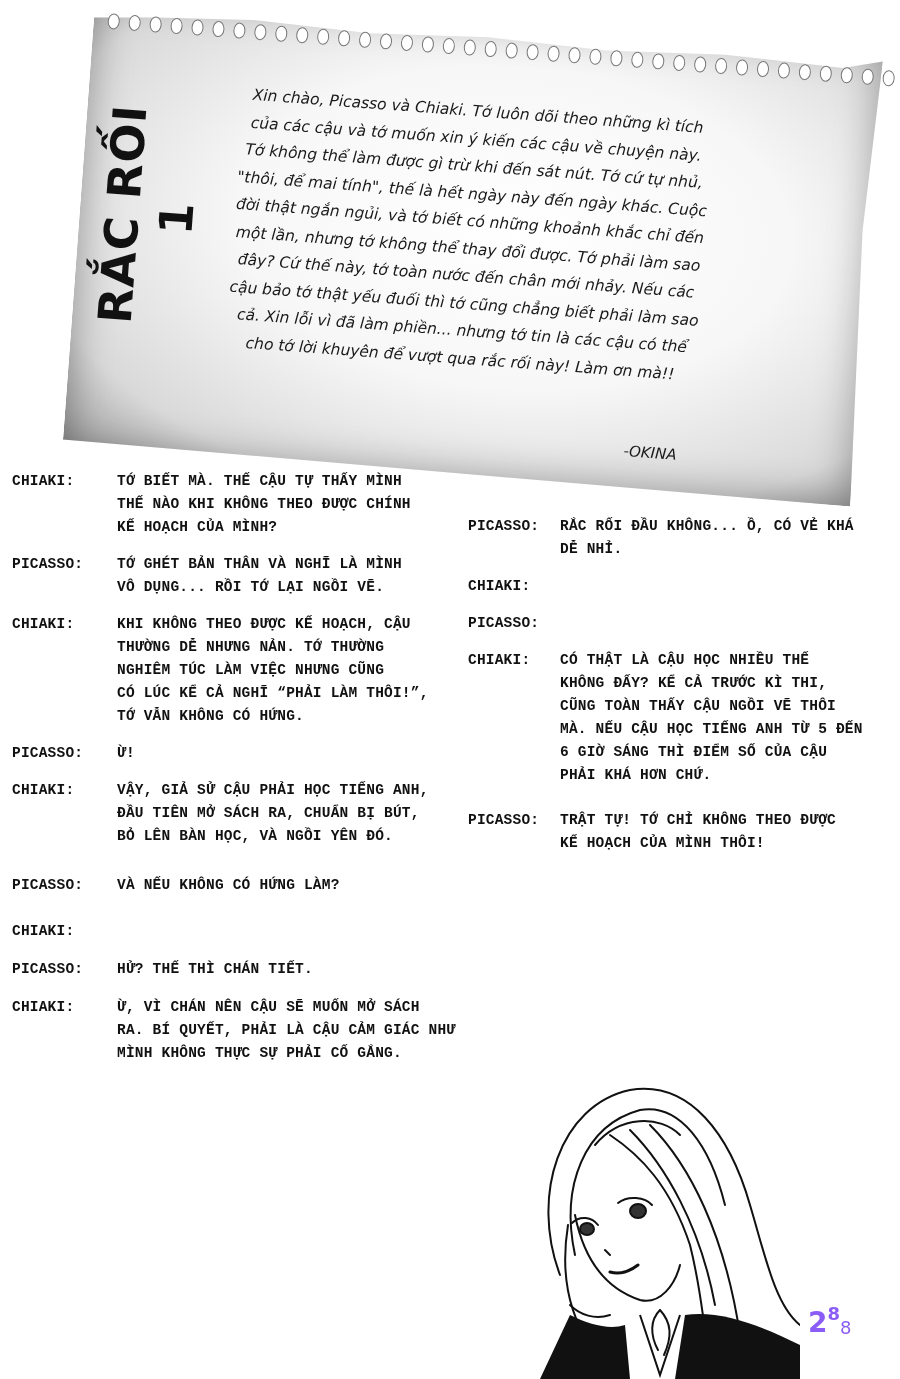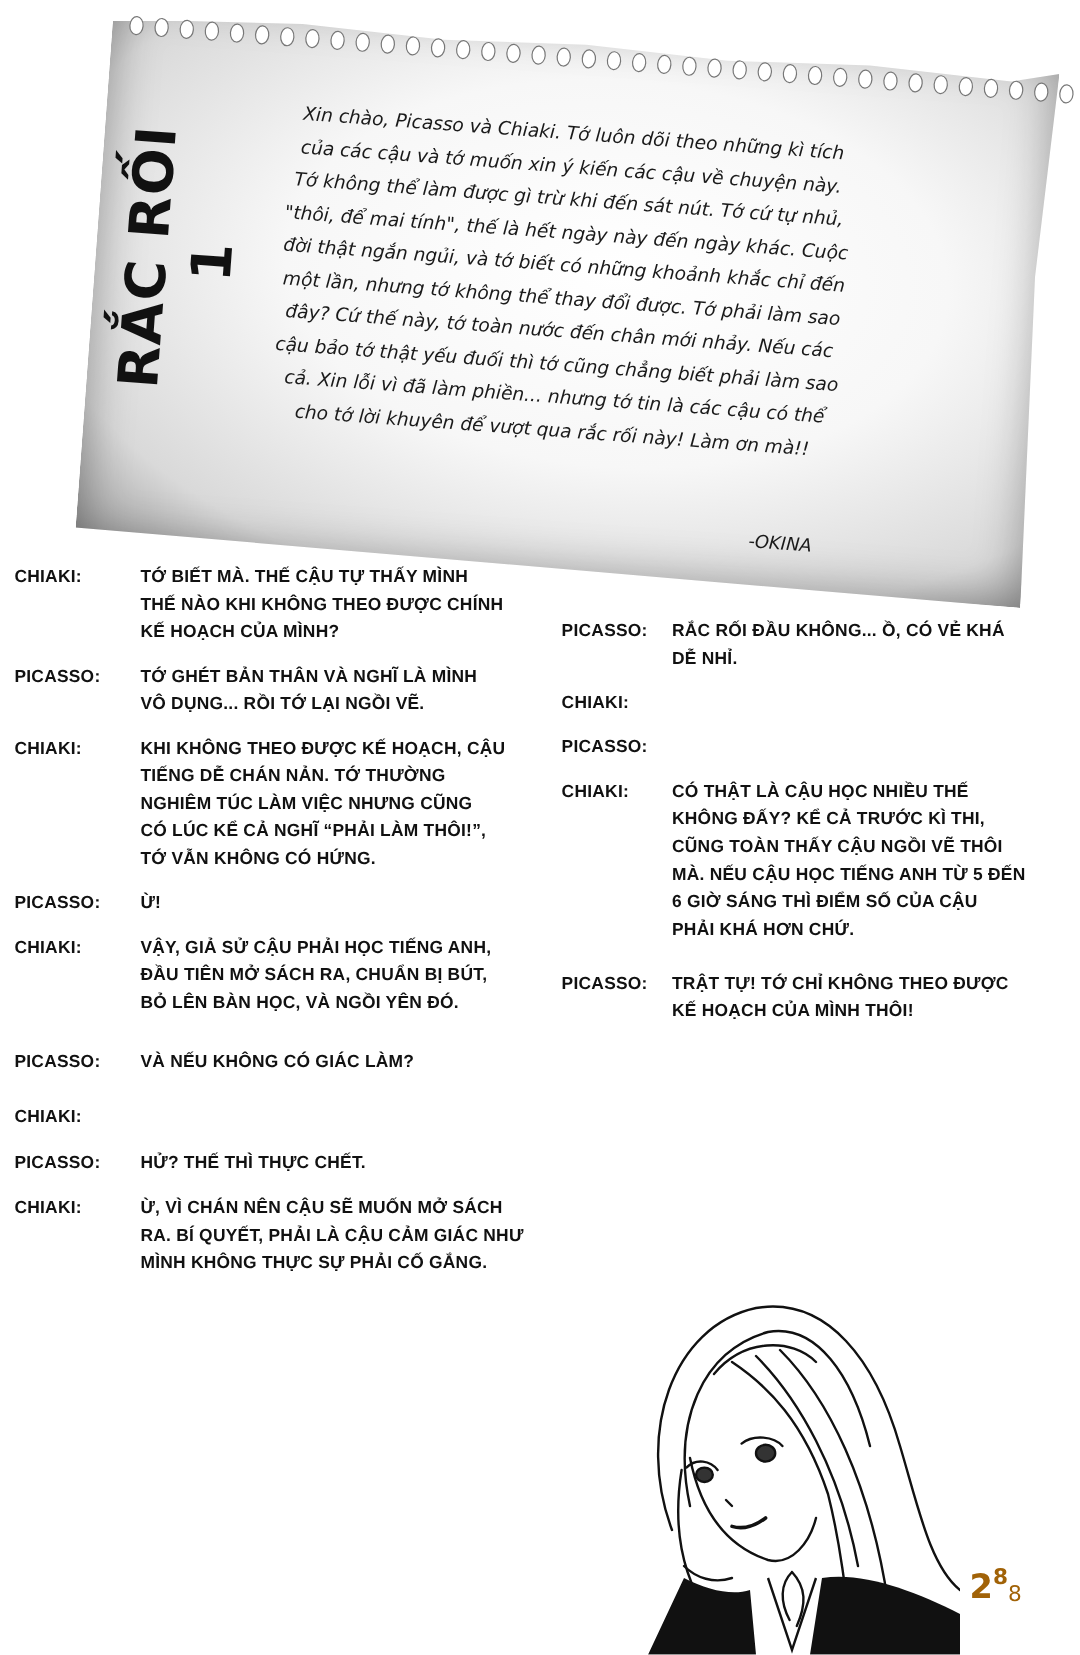--- a/index.html
+++ b/index.html
@@ -88,21 +88,21 @@
       top: 412px;
       font-family: "DejaVu Sans", sans-serif;
       font-style: italic;
       font-size: 15px;
       color: #1a1a1a;
     }
 
     
     .dialogue {
       position: absolute;
-      font-family: Liberation Sans, sans-serif;
+      font-family: Liberation Mono, monospace;
       font-weight: bold;
       font-size: 14.5px;
       line-height: 23px;
       color: #111;
       letter-spacing: 0.2px;
     }
     .dialogue.left { left: 12px; top: 470px; width: 460px; }
     .dialogue.right { left: 468px; top: 515px; width: 430px; }
 
     .line {
@@ -128,21 +128,21 @@
       height: 304px;
     }
 
     
     .page-number {
       position: absolute;
       left: 808px;
       top: 1306px;
       font-family: "DejaVu Sans", sans-serif;
       font-weight: bold;
-      color: #a16207;
+      color: #8b5cf6;
     }
     .page-number .d1 { font-size: 28px; }
     .page-number .d2 { font-size: 18px; position: relative; top: -12px; }
     .page-number .d3 { font-size: 18px; font-weight: normal; position: relative; top: 2px; }
   </style>
 </head>
 <body>
 
 <div class="paper-wrap">
   <div class="paper"></div>
@@ -210,45 +210,45 @@
 KẾ HOẠCH CỦA MÌNH?</span>
   </div>
   <div class="line" style="margin-bottom:14px">
     <span class="speaker">PICASSO:</span>
     <span class="speech">TỚ GHÉT BẢN THÂN VÀ NGHĨ LÀ MÌNH
 VÔ DỤNG... RỒI TỚ LẠI NGỒI VẼ.</span>
   </div>
   <div class="line" style="margin-bottom:14px">
     <span class="speaker">CHIAKI:</span>
     <span class="speech">KHI KHÔNG THEO ĐƯỢC KẾ HOẠCH, CẬU
-TIẾNG DỄ CHÁN NẢN. TỚ THƯỜNG
+THƯỜNG DỄ NHƯNG NẢN. TỚ THƯỜNG
 NGHIÊM TÚC LÀM VIỆC NHƯNG CŨNG
 CÓ LÚC KỂ CẢ NGHĨ “PHẢI LÀM THÔI!”,
 TỚ VẪN KHÔNG CÓ HỨNG.</span>
   </div>
   <div class="line" style="margin-bottom:14px">
     <span class="speaker">PICASSO:</span>
     <span class="speech">Ừ!</span>
   </div>
   <div class="line" style="margin-bottom:26px">
     <span class="speaker">CHIAKI:</span>
     <span class="speech">VẬY, GIẢ SỬ CẬU PHẢI HỌC TIẾNG ANH,
 ĐẦU TIÊN MỞ SÁCH RA, CHUẨN BỊ BÚT,
 BỎ LÊN BÀN HỌC, VÀ NGỒI YÊN ĐÓ.</span>
   </div>
   <div class="line" style="margin-bottom:23px">
     <span class="speaker">PICASSO:</span>
-    <span class="speech">VÀ NẾU KHÔNG CÓ GIÁC LÀM?</span>
+    <span class="speech">VÀ NẾU KHÔNG CÓ HỨNG LÀM?</span>
   </div>
   <div class="line" style="margin-bottom:15px">
     <span class="speaker">CHIAKI:</span>
   </div>
   <div class="line" style="margin-bottom:15px">
     <span class="speaker">PICASSO:</span>
-    <span class="speech">HỬ? THẾ THÌ THỰC CHẾT.</span>
+    <span class="speech">HỬ? THẾ THÌ CHÁN TIẾT.</span>
   </div>
   <div class="line">
     <span class="speaker">CHIAKI:</span>
     <span class="speech">Ừ, VÌ CHÁN NÊN CẬU SẼ MUỐN MỞ SÁCH
 RA. BÍ QUYẾT, PHẢI LÀ CẬU CẢM GIÁC NHƯ
 MÌNH KHÔNG THỰC SỰ PHẢI CỐ GẮNG.</span>
   </div>
 </div>
 
 <div class="dialogue right">

